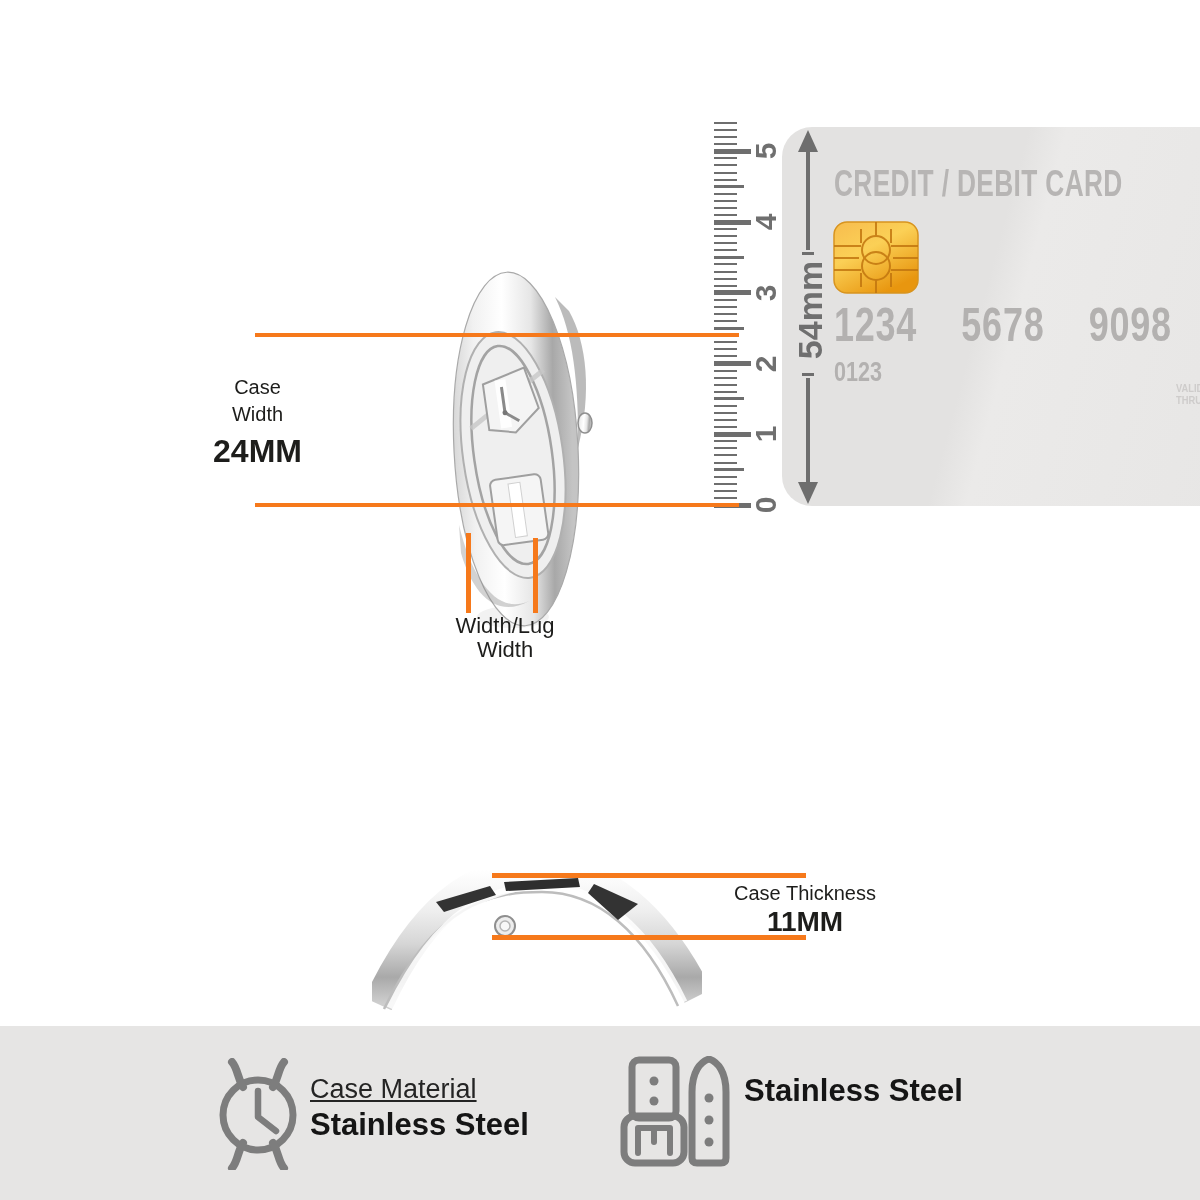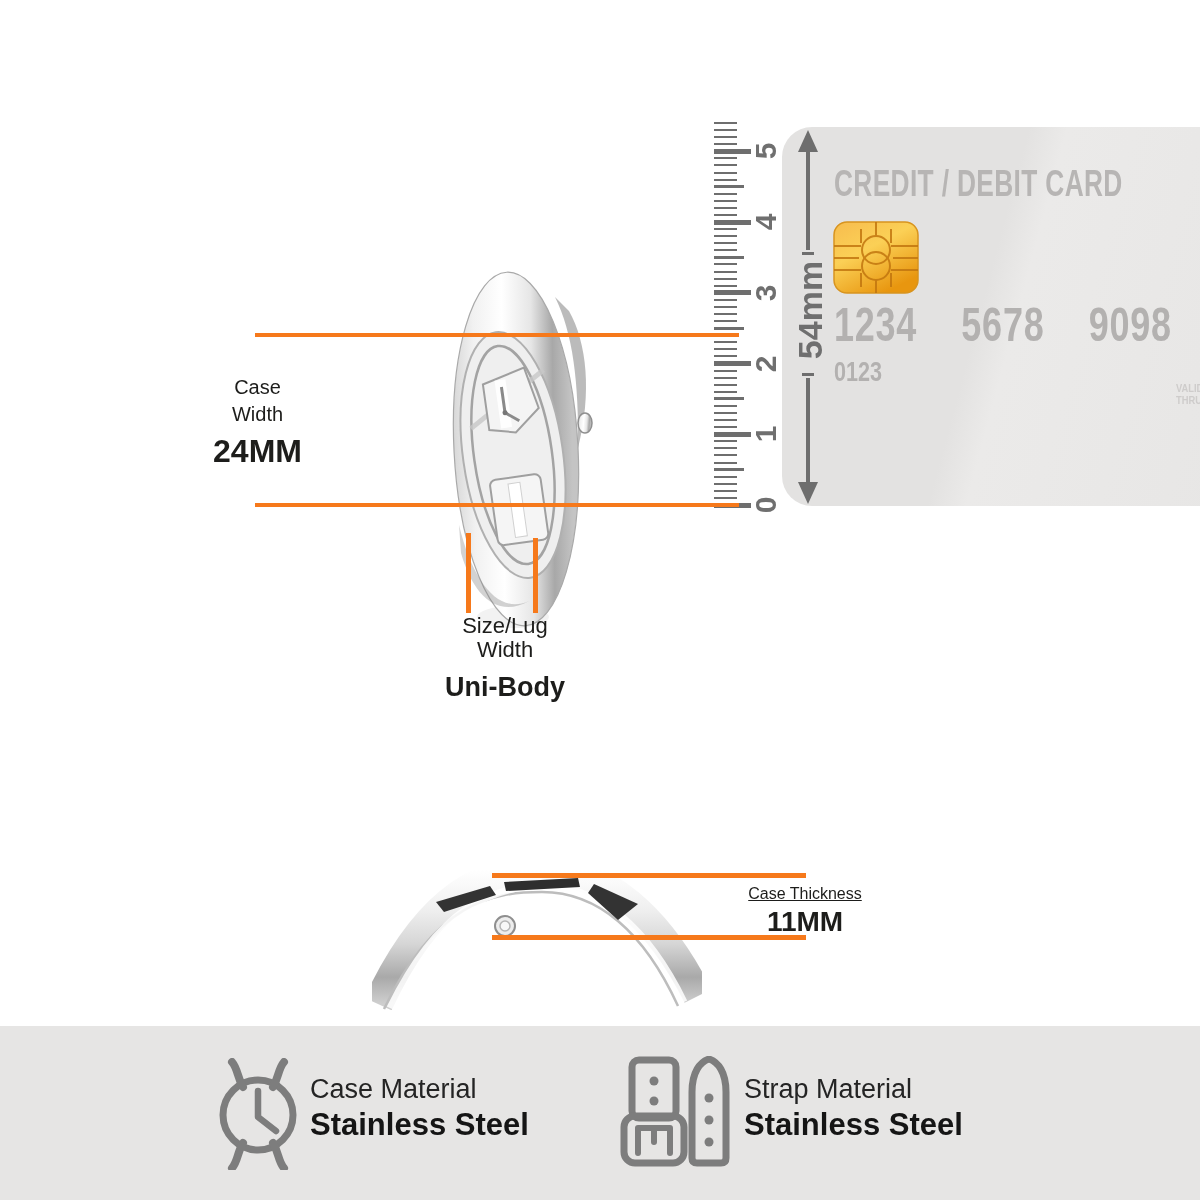--- a/index.html
+++ b/index.html
@@ -14,21 +14,21 @@
   .ruler-num{position:absolute;left:750px;width:32px;height:30px;line-height:30px;
              text-align:center;font-size:30px;font-weight:bold;color:#6f6f6f;
              transform:rotate(-90deg);}
   
   .hline{position:absolute;height:4px;background:#F6791B;}
   .vline{position:absolute;width:5px;background:#F6791B;}
   
   .anno{position:absolute;text-align:center;color:#1d1d1b;}
   .anno .l1,.anno .l2{font-size:20px;line-height:27px;}
   .anno .val{font-size:32px;line-height:36px;font-weight:bold;margin-top:5px;}
-  .anno-small .l1{font-size:16px;line-height:23px;text-decoration:underline;}
+  .anno-small .l1{font-size:20px;line-height:23px;}
   .anno-small .val{font-size:28px;line-height:32px;margin-top:1px;}
   
   .card{position:absolute;left:782px;top:127px;width:448px;height:379px;border-radius:30px;
         background:linear-gradient(105deg,#e3e2e1 0%,#e3e2e1 45%,#ebeae9 52%,#e7e6e5 100%);}
   .cond{display:inline-block;transform:scaleX(.73);transform-origin:0 50%;white-space:nowrap;}
   .card-title{position:absolute;left:52px;top:36px;font-size:36px;font-weight:bold;
               letter-spacing:.5px;color:#b7b5b4;}
   .card-numbers{position:absolute;left:52px;top:170px;display:flex;gap:59px;
                 transform:scaleX(.75);transform-origin:0 50%;
                 font-size:48px;font-weight:bold;letter-spacing:1px;color:#b3b1b0;}
@@ -37,21 +37,21 @@
   .card-holder{position:absolute;left:52px;top:313px;font-size:24px;font-weight:bold;
                letter-spacing:.5px;color:#aeadac;}
   .card-valid{position:absolute;left:394px;top:255px;font-size:11px;font-weight:bold;
               line-height:12px;color:#cecccb;transform:scaleX(.85);transform-origin:0 50%;}
   .mm-label{position:absolute;left:-32px;top:161px;width:120px;height:44px;line-height:44px;
             text-align:center;font-size:34px;font-weight:bold;color:#6f6f6f;
             transform:rotate(-90deg);}
   
   .materials-bar{position:absolute;left:0;top:1026px;width:1200px;height:174px;background:#e6e5e4;}
   .mat-text{position:absolute;color:#242424;}
-  .mat-text .lbl{font-size:27px;line-height:34px;}
+  .mat-text .lbl{font-size:27px;line-height:34px;text-decoration:underline;}
   .mat-text .val{font-size:31px;line-height:38px;font-weight:bold;color:#151515;}
 </style>
 </head>
 <body>
 
 <div id="canvas">
 
   <svg class="abs" style="left:437px;top:263px" width="156" height="372" viewBox="0 0 156 372">
     <defs>
       <linearGradient id="metalH" x1="0" y1="0" x2="1" y2="0.12">
@@ -151,23 +151,22 @@
   <div class="vline" style="left:466px;top:533px;height:80px"></div>
   <div class="vline" style="left:533px;top:538px;height:75px"></div>
 
   <div class="anno" style="left:185px;top:374px;width:145px">
     <div class="l1">Case</div>
     <div class="l2">Width</div>
     <div class="val">24MM</div>
   </div>
 
   <div class="anno" style="left:420px;top:614px;width:170px">
-    <div class="l1" style="font-size:22px;line-height:24px">Size/Lug</div>
+    <div class="l1" style="font-size:22px;line-height:24px">Width/Lug</div>
     <div class="l2" style="font-size:22px;line-height:24px">Width</div>
-    <div class="val" style="font-size:27px;margin-top:7px">Uni-Body</div>
   </div>
 
   <div class="card">
 
     <svg class="abs" style="left:12px;top:3px" width="28" height="374" viewBox="0 0 28 374">
       <polygon points="14,0 4,22 24,22" fill="#6e6e6e"></polygon>
       <rect x="12" y="20" width="4" height="100" fill="#6e6e6e"></rect>
       <rect x="8" y="122" width="12" height="3" fill="#6e6e6e"></rect>
       <rect x="8" y="243" width="12" height="3" fill="#6e6e6e"></rect>
       <rect x="12" y="248" width="4" height="104" fill="#6e6e6e"></rect>
@@ -265,18 +264,17 @@
       </g>
       <g fill="#7d7d7d">
         <circle cx="36" cy="25" r="4.5"></circle>
           <circle cx="36" cy="45" r="4.5"></circle>
         <circle cx="91" cy="42" r="4.5"></circle>
           <circle cx="91" cy="64" r="4.5"></circle>
           <circle cx="91" cy="86" r="4.5"></circle>
       </g>
     </svg>
     <div class="mat-text" style="left:744px;top:46px">
-      <div class="lbl">Strap Material</div>
       <div class="val">Stainless Steel</div>
     </div>
   </div>
 
 </div>
 
 </body></html>

